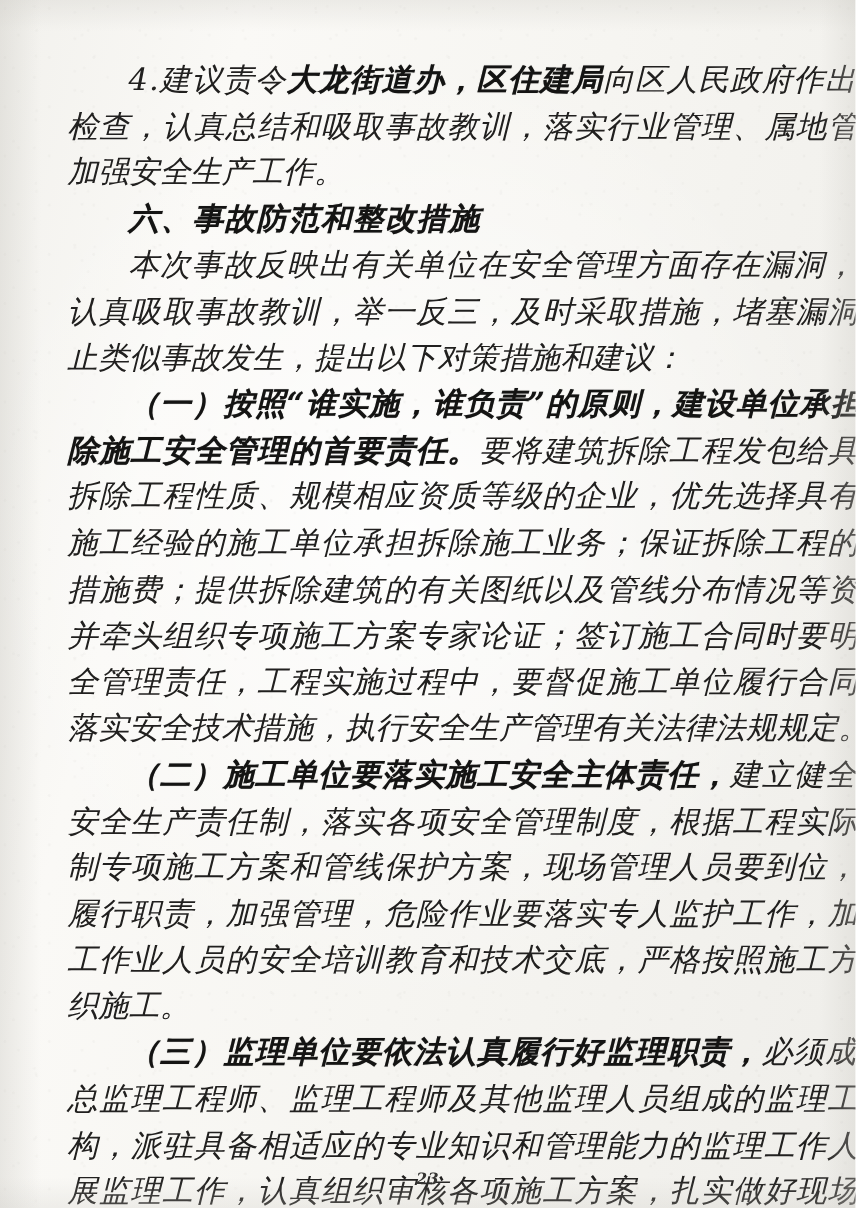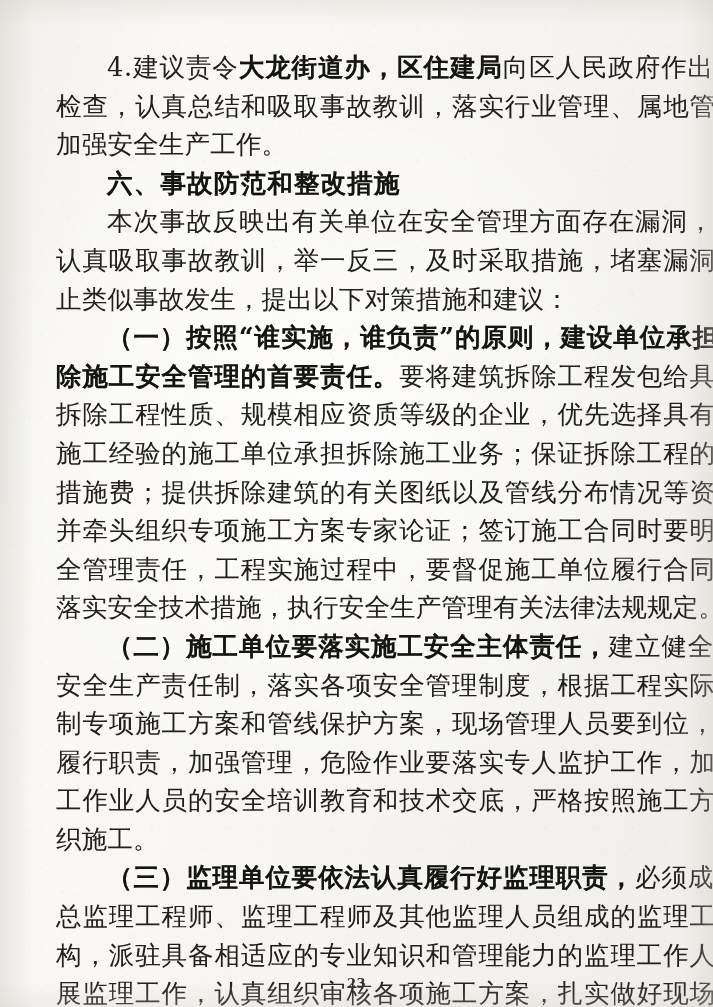--- a/index.html
+++ b/index.html
@@ -14,20 +14,21 @@
   #page {
     position: relative;
     width: 713px;
     height: 1007px;
     margin: 0 auto;
     overflow: hidden;
     background-color: #f7f6f3;
     background-image:
       radial-gradient(ellipse 70% 55% at 48% 44%, rgba(255,255,255,0.85) 0%, rgba(255,255,255,0.0) 72%),
       linear-gradient(103deg, #f2f1ed 0%, #faf9f6 22%, #f6f5f1 55%, #efeeea 100%);
+    font-style: italic;
   }
 
   
   #grain {
     position: absolute;
     inset: 0;
     pointer-events: none;
     opacity: 0.5;
     background-image:
       radial-gradient(circle at 11% 17%, rgba(150,148,140,0.10) 0 1px, transparent 1.4px),

